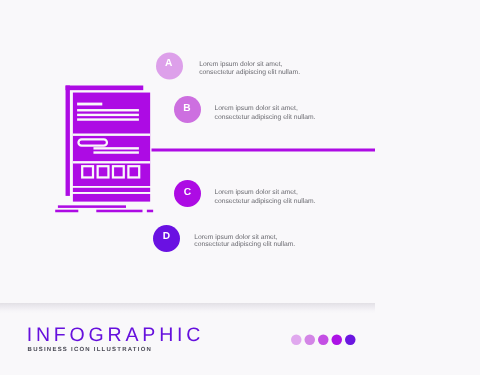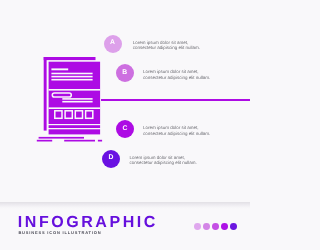--- a/index.html
+++ b/index.html
@@ -5,21 +5,21 @@
   html,body{margin:0;padding:0;}
   body{width:250px;height:250px;background:#f9f8fa;font-family:"Liberation Sans",sans-serif;overflow:hidden;
         -webkit-font-smoothing:antialiased;text-rendering:geometricPrecision;}
   .page{position:relative;width:250px;height:250px;background:#f9f8fa;}
   svg.icon{position:absolute;left:0;top:0;}
   .circ{position:absolute;border-radius:50%;width:18px;height:18px;color:#fff;font-weight:bold;font-size:6.8px;
         display:flex;align-items:center;justify-content:center;line-height:1;}
   .txt{position:absolute;font-size:4.5px;line-height:5.45px;color:#6a6a70;white-space:pre;}
   .footer{position:absolute;left:0;top:202px;width:250px;height:48px;background:transparent;}
   .fdiv{position:absolute;left:0;top:201.5px;width:250px;height:7px;background:linear-gradient(to bottom,#e2e0e5 0%,#eceaef 35%,#f6f5f8 75%,#f9f8fa 100%);}
-  .ftitle{position:absolute;left:17.8px;top:15.4px;font-size:16px;font-weight:bold;letter-spacing:2.55px;color:#6610dd;line-height:11px;}
+  .ftitle{position:absolute;left:17.8px;top:15.4px;font-size:13px;font-weight:normal;letter-spacing:2.55px;color:#6610dd;line-height:11px;}
   .fsub{position:absolute;left:18.4px;top:27.9px;font-size:4.0px;letter-spacing:0.82px;color:#4a4a55;font-weight:bold;}
   .dot{position:absolute;border-radius:50%;width:6.9px;height:6.9px;}
   .hline{position:absolute;left:101px;top:98.5px;width:149px;height:2.4px;background:#ad0be4;}
 </style>
 </head>
 <body>
 
 <div class="page">
   <svg class="icon" width="250" height="250" viewBox="0 0 250 250">
     <g fill="#ad0be4">

